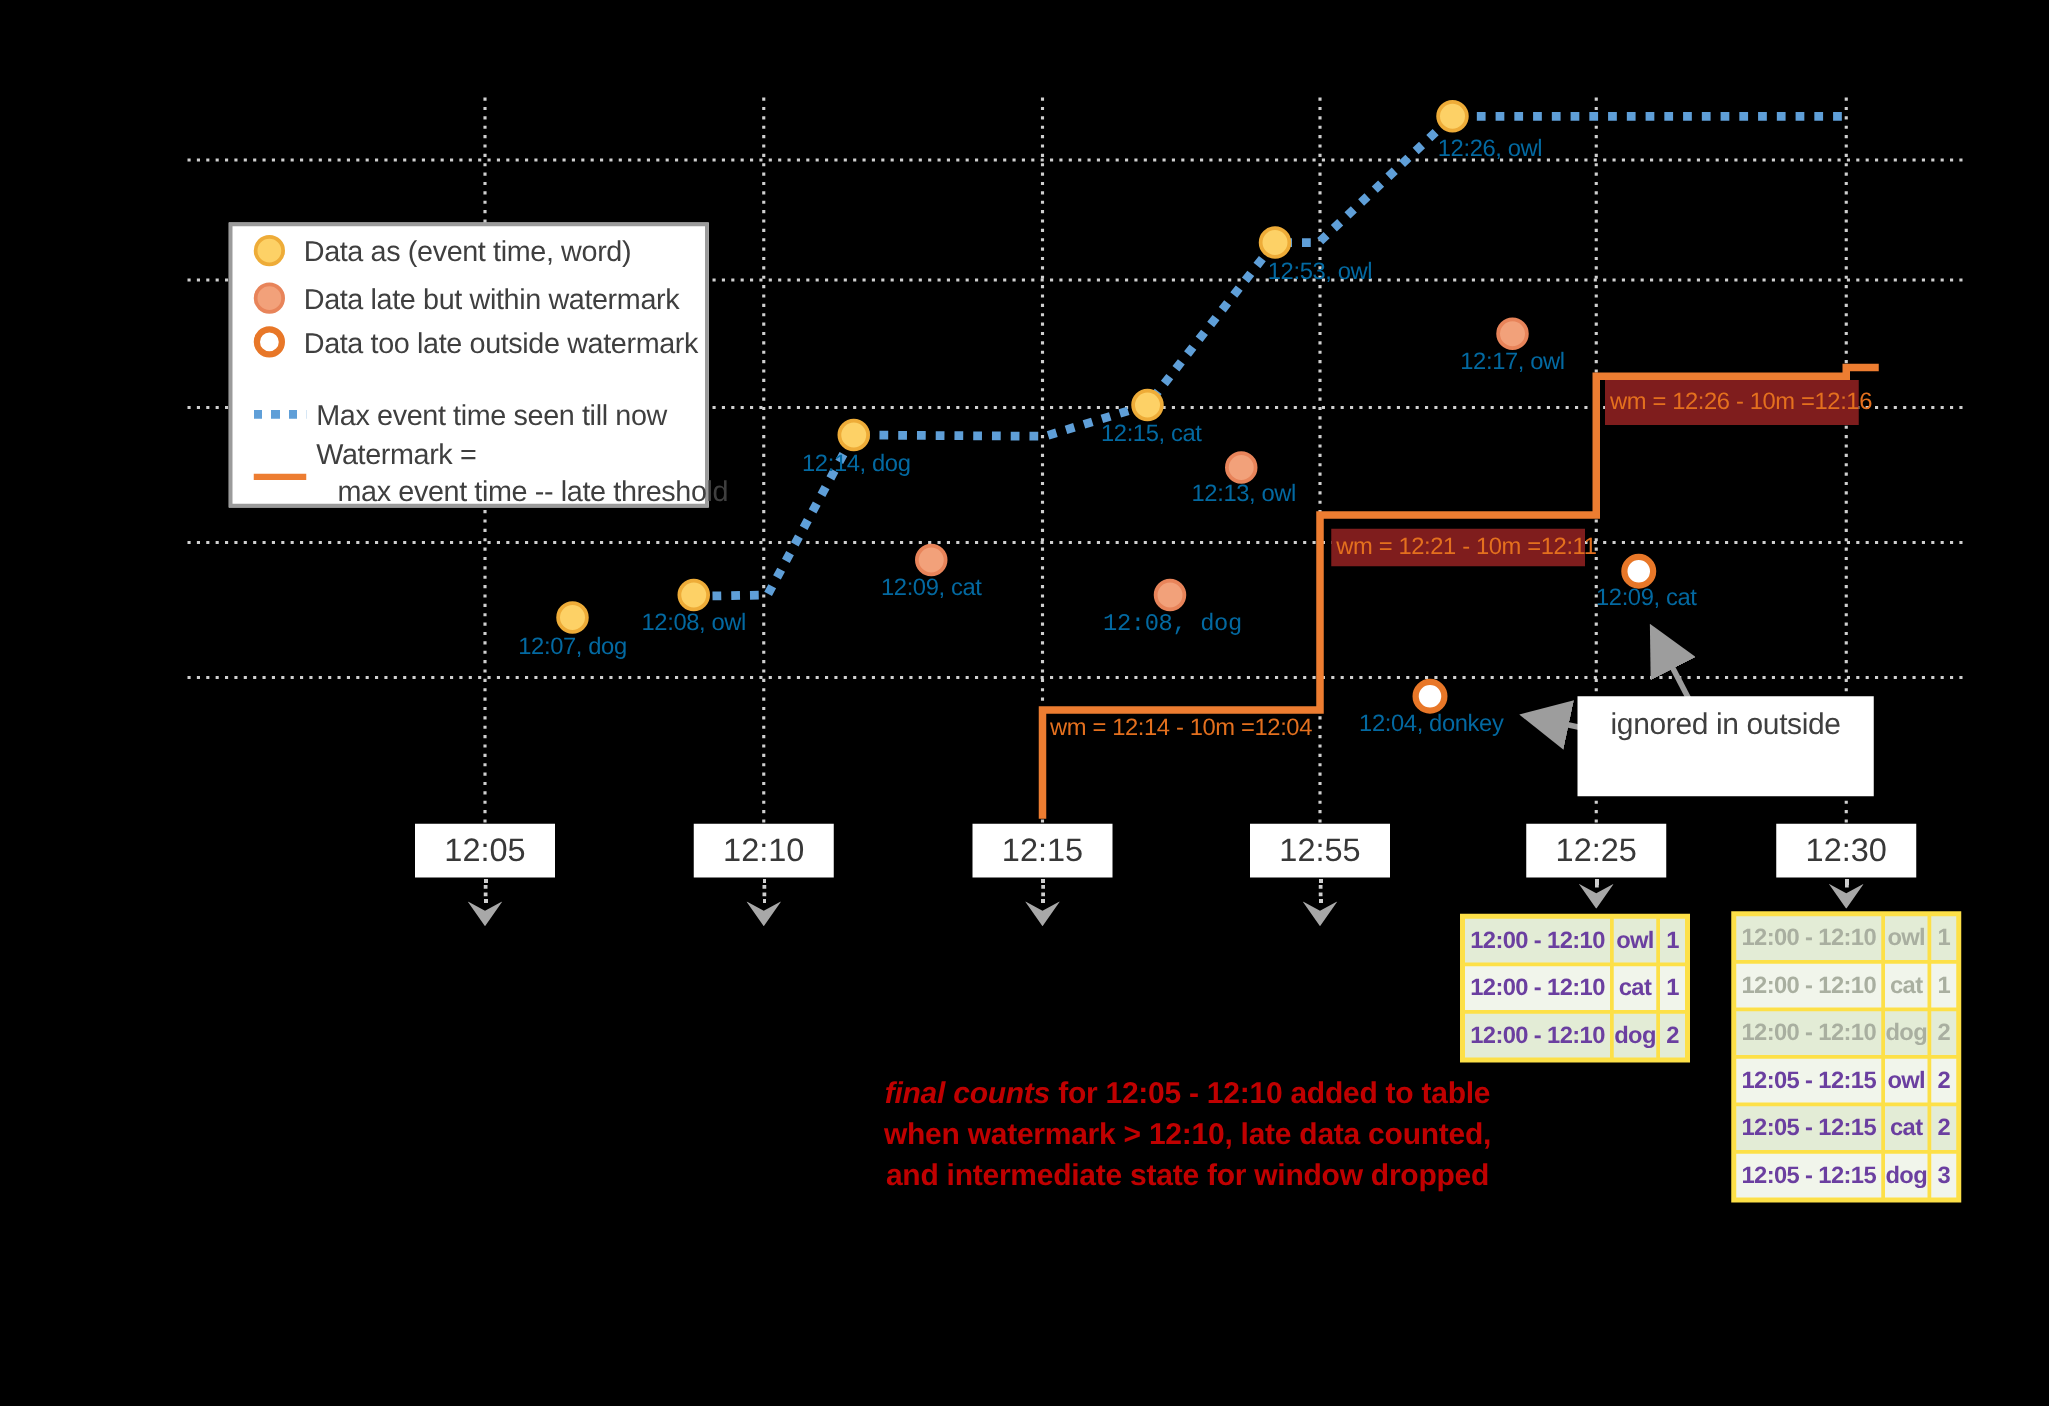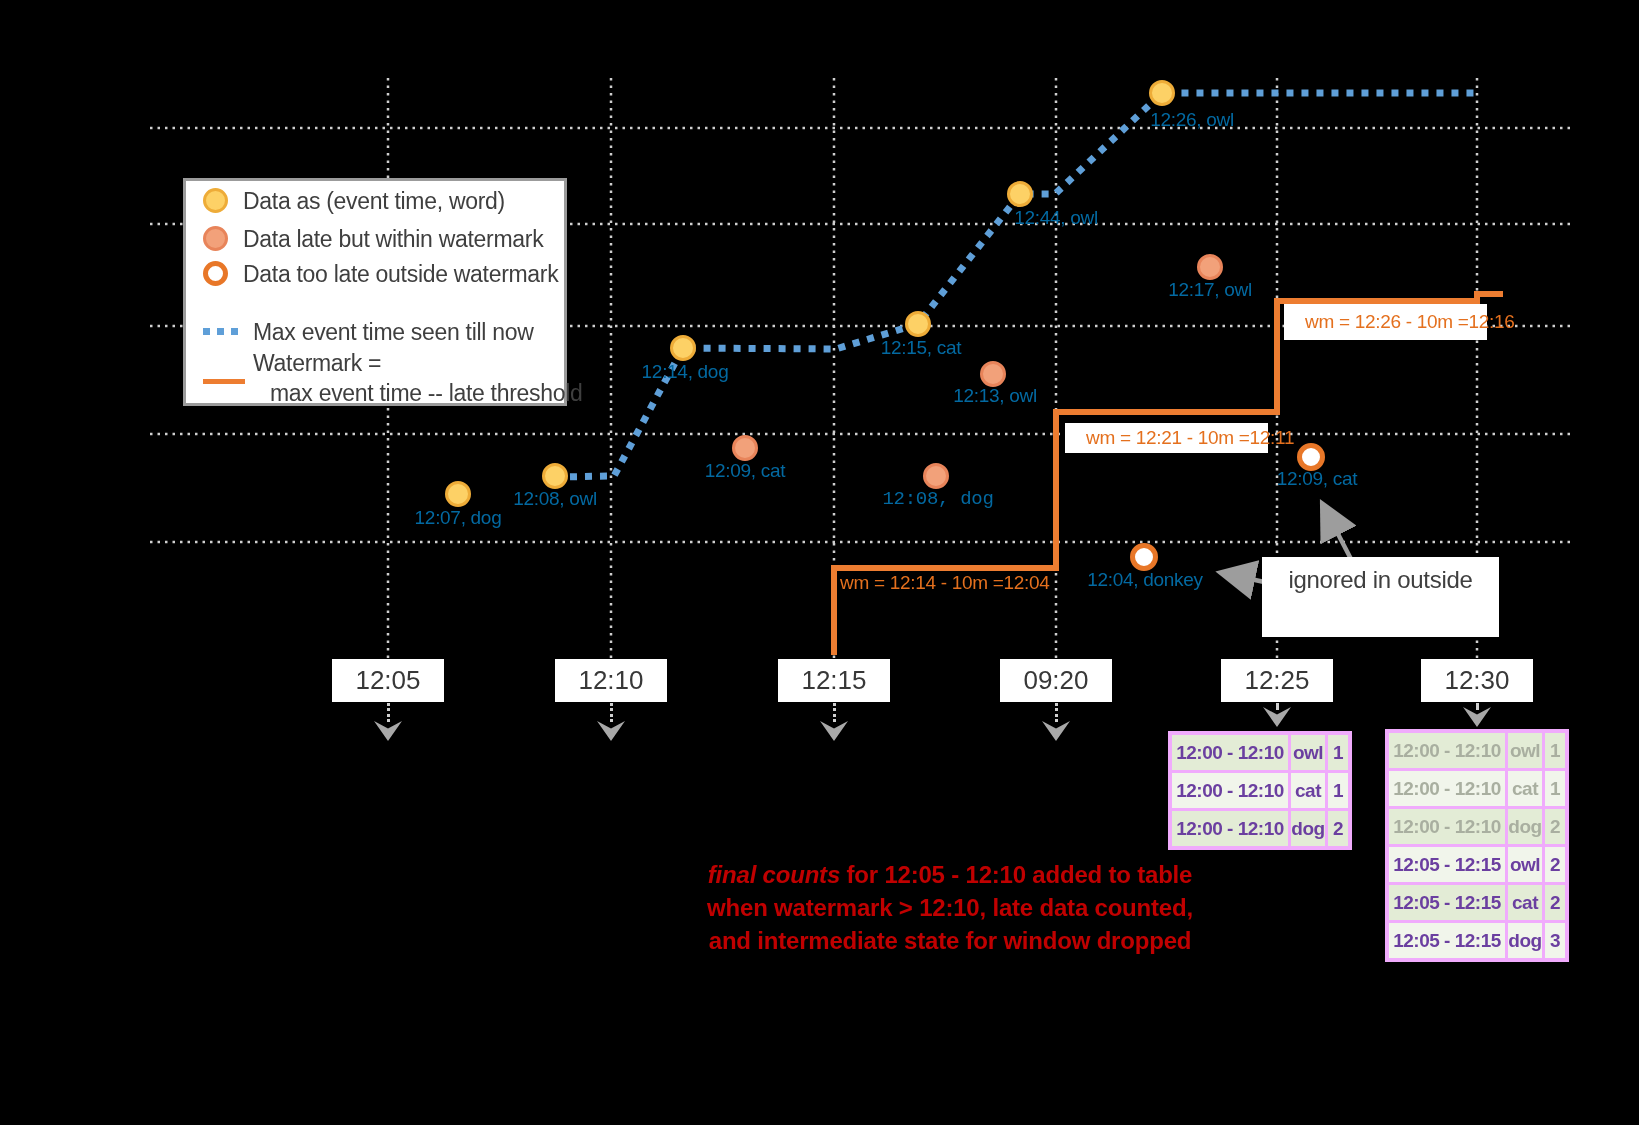--- a/index.html
+++ b/index.html
@@ -31,38 +31,38 @@
   .pt{position:absolute;border-radius:50%;box-sizing:border-box;transform:translate(-50%,-50%);z-index:4;}
   .pt-on-time{width:26px;height:26px;background:#fdd166;border:3px solid #eeac38;}
   .pt-late{width:26px;height:26px;background:#f2a17a;border:3px solid #e8845a;}
   .pt-too-late{width:28px;height:28px;background:#fff;border:5.5px solid #e87728;}
   .pt-label{position:absolute;color:#0369a1;font-size:19px;white-space:nowrap;
             transform:translate(-50%,-50%);letter-spacing:-0.3px;z-index:4;}
 
   
   .wm-label{position:absolute;color:#e4701e;font-size:19px;letter-spacing:-0.3px;
             white-space:nowrap;z-index:5;}
-  .wm-boxed{background:#ffffff;padding-left:21px;box-sizing:border-box;}
+  .wm-boxed{background:#7f1d1d;padding-left:4px;box-sizing:border-box;}
   #wm1{left:840px;top:572px;}
   #wm2{left:1065px;top:423px;width:203px;height:30px;line-height:30px;}
   #wm3{left:1284px;top:304px;width:203px;height:36px;line-height:36px;}
 
   
   .too-late-box{left:1262px;top:557px;width:237px;height:80px;background:#fff;z-index:5;
                 color:#3f3f3f;font-size:24px;text-align:center;line-height:35px;padding-top:5px;
                 box-sizing:border-box;letter-spacing:-0.3px;}
   .red-note{position:absolute;color:#c00000;font-size:24px;font-weight:600;text-align:center;
             line-height:33px;letter-spacing:-0.2px;z-index:5;}
   #red-note-1{left:250px;top:756px;width:880px;}
   #red-note-2{left:660px;top:858px;width:580px;}
   .emph{font-style:italic;font-weight:700;}
 
   
   .result-table{position:absolute;display:grid;grid-template-columns:116px 34px 20px;gap:3px;
-                padding:4px;background:#f0abfc;z-index:5;grid-auto-rows:35px;}
+                padding:4px;background:#fde047;z-index:5;grid-auto-rows:35px;}
   .result-table .cell{font-size:19px;line-height:35px;text-align:center;font-weight:600;
                       letter-spacing:-0.5px;overflow:hidden;white-space:nowrap;}
   .cell.bg-a{background:#e3ecd6;}
   .cell.bg-b{background:#f1f5eb;}
   .cell.fresh{color:#6b3fa0;}
   .cell.faded{color:#a9afa0;}
 </style>
 </head>
 <body>
 
@@ -130,39 +130,39 @@
   <div id="gen-root">
       <div class="tick-box" style="left: 332px; top: 659px;">12:05</div>
       <div class="tick-stem" style="left: 387px; top: 703px; height: 19px;"></div>
       <div class="tick-head" style="left: 374px; top: 721px;"></div>
       <div class="tick-box" style="left: 555px; top: 659px;">12:10</div>
       <div class="tick-stem" style="left: 610px; top: 703px; height: 19px;"></div>
       <div class="tick-head" style="left: 597px; top: 721px;"></div>
       <div class="tick-box" style="left: 778px; top: 659px;">12:15</div>
       <div class="tick-stem" style="left: 833px; top: 703px; height: 19px;"></div>
       <div class="tick-head" style="left: 820px; top: 721px;"></div>
-      <div class="tick-box" style="left: 1000px; top: 659px;">09:20</div>
+      <div class="tick-box" style="left: 1000px; top: 659px;">12:55</div>
       <div class="tick-stem" style="left: 1055px; top: 703px; height: 19px;"></div>
       <div class="tick-head" style="left: 1042px; top: 721px;"></div>
       <div class="tick-box" style="left: 1221px; top: 659px;">12:25</div>
       <div class="tick-stem" style="left: 1276px; top: 703px; height: 5px;"></div>
       <div class="tick-head" style="left: 1263px; top: 707px;"></div>
       <div class="tick-box" style="left: 1421px; top: 659px;">12:30</div>
       <div class="tick-stem" style="left: 1476px; top: 703px; height: 5px;"></div>
       <div class="tick-head" style="left: 1463px; top: 707px;"></div>
       <div class="pt pt-on-time" style="left: 458px; top: 494px;"></div>
       <div class="pt-label" style="left: 458px; top: 518px;">12:07, dog</div>
       <div class="pt pt-on-time" style="left: 555px; top: 476px;"></div>
       <div class="pt-label" style="left: 555px; top: 499px;">12:08, owl</div>
       <div class="pt pt-on-time" style="left: 683px; top: 348px;"></div>
       <div class="pt-label" style="left: 685px; top: 372px;">12:14, dog</div>
       <div class="pt pt-on-time" style="left: 918px; top: 324px;"></div>
       <div class="pt-label" style="left: 921px; top: 348px;">12:15, cat</div>
       <div class="pt pt-on-time" style="left: 1020px; top: 194px;"></div>
-      <div class="pt-label" style="left: 1056px; top: 218px;">12:44, owl</div>
+      <div class="pt-label" style="left: 1056px; top: 218px;">12:53, owl</div>
       <div class="pt pt-on-time" style="left: 1162px; top: 93px;"></div>
       <div class="pt-label" style="left: 1192px; top: 120px;">12:26, owl</div>
       <div class="pt pt-late" style="left: 745px; top: 448px;"></div>
       <div class="pt-label" style="left: 745px; top: 471px;">12:09, cat</div>
       <div class="pt pt-late" style="left: 936px; top: 476px;"></div>
       <div class="pt-label" style="left: 938px; top: 499px; font-family: Liberation Mono, monospace;">12:08, dog</div>
       <div class="pt pt-late" style="left: 993px; top: 374px;"></div>
       <div class="pt-label" style="left: 995px; top: 396px;">12:13, owl</div>
       <div class="pt pt-late" style="left: 1210px; top: 267px;"></div>
       <div class="pt-label" style="left: 1210px; top: 290px;">12:17, owl</div>

